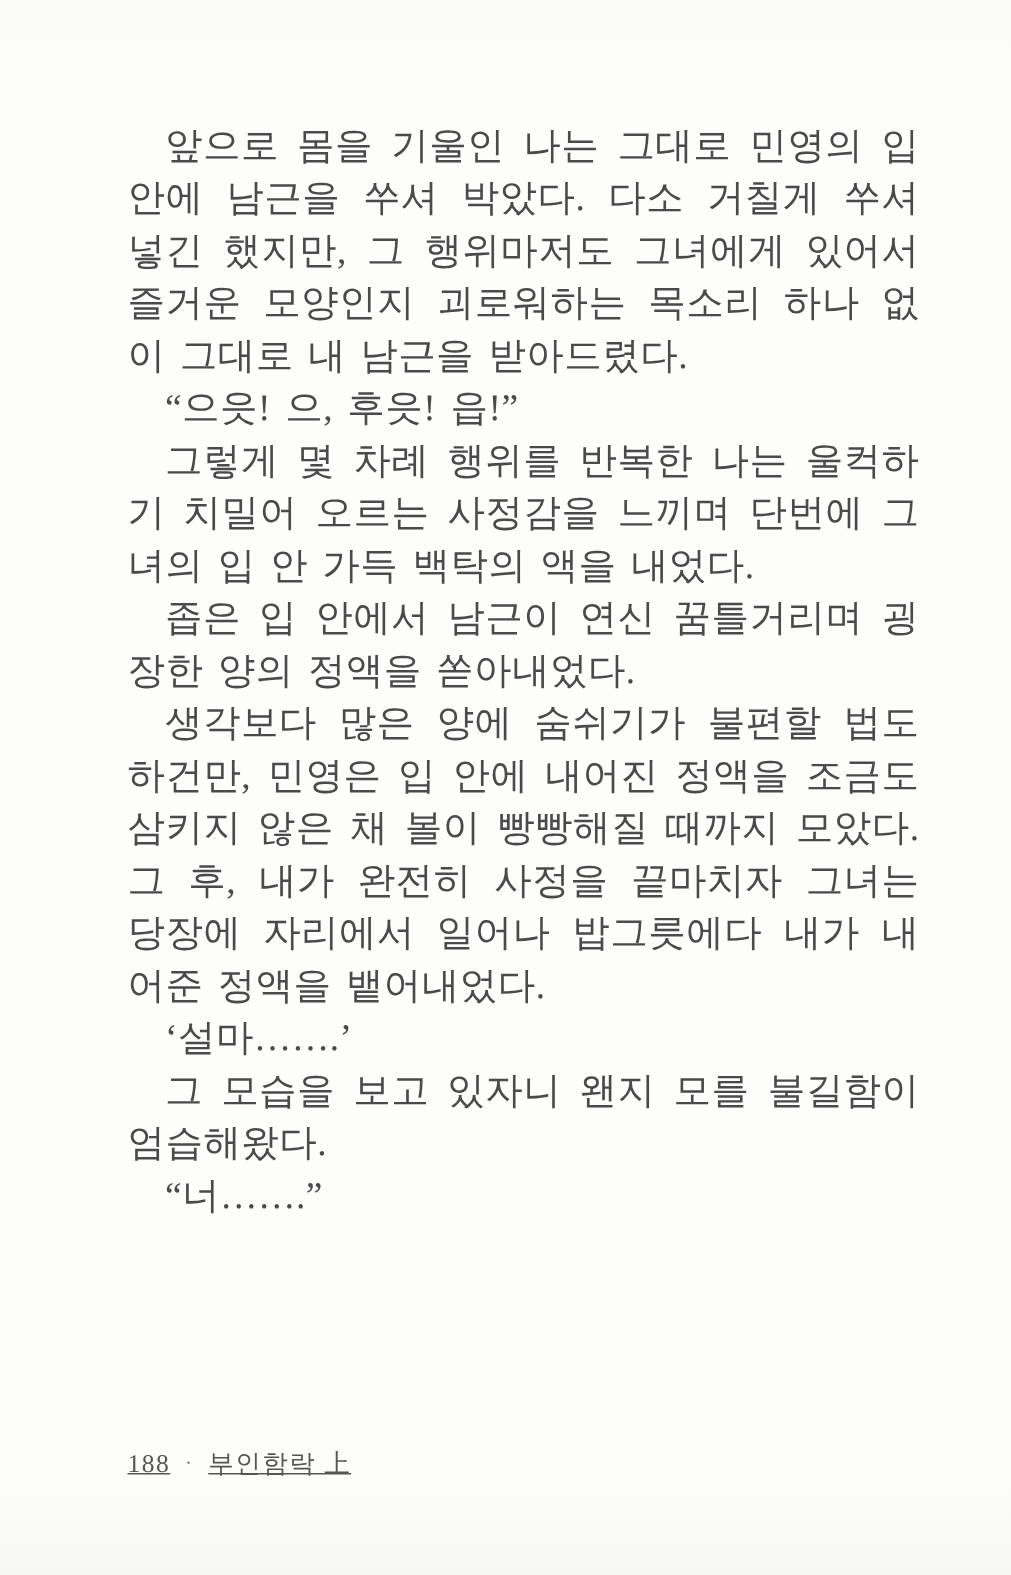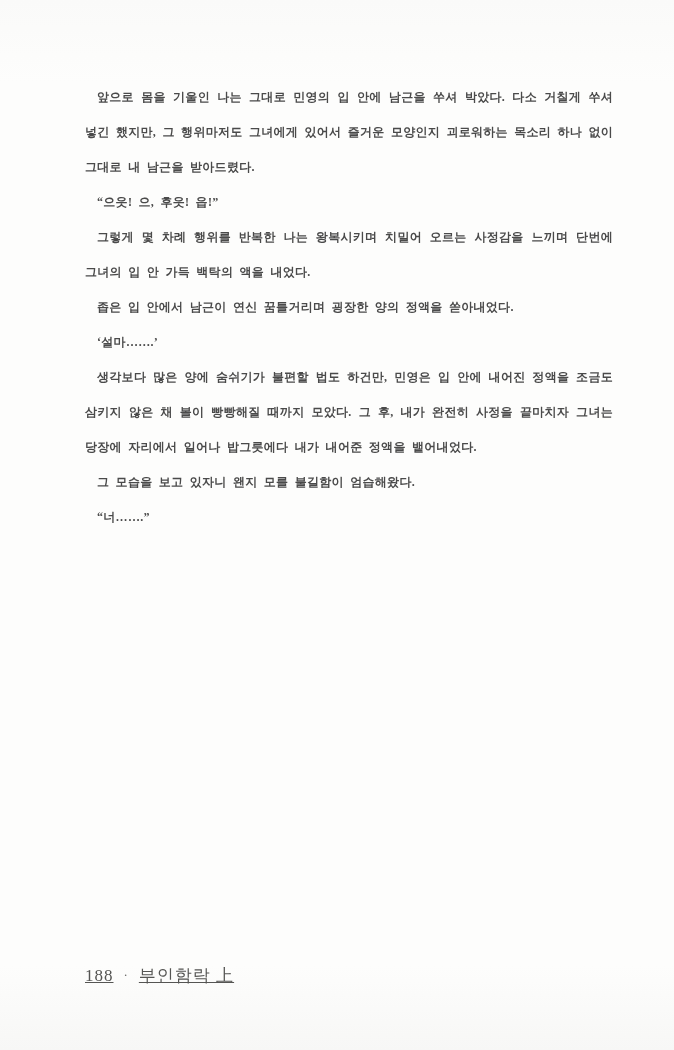--- a/index.html
+++ b/index.html
@@ -22,28 +22,27 @@
   }
   .text-block {
     position: absolute;
     left: 85px;
     top: 80px;
     width: 528px;
   }
   .text-block p {
     margin: 0;
     padding: 0;
-    font-size: 12px;
+    font-size: 25px;
     line-height: 35px;
     text-indent: 1em;
     text-align: justify;
     word-spacing: 3px;
     letter-spacing: 0.3px;
     color: #4a4a4a;
-    font-weight: bold;
   }
   .page-footer {
     position: absolute;
     left: 85px;
     top: 964px;
     font-size: 17px;
     letter-spacing: 1px;
     color: #555553;
     white-space: nowrap;
     text-decoration: underline;
@@ -57,24 +56,24 @@
   }
 </style>
 </head>
 <body>
 
 <div class="page">
 
   <div class="text-block">
     <p>앞으로 몸을 기울인 나는 그대로 민영의 입 안에 남근을 쑤셔 박았다. 다소 거칠게 쑤셔 넣긴 했지만, 그 행위마저도 그녀에게 있어서 즐거운 모양인지 괴로워하는 목소리 하나 없이 그대로 내 남근을 받아드렸다.</p>
     <p>“으읏! 으, 후읏! 읍!”</p>
-    <p>그렇게 몇 차례 행위를 반복한 나는 왕복시키며 치밀어 오르는 사정감을 느끼며 단번에 그녀의 입 안 가득 백탁의 액을 내었다.</p>
+    <p>그렇게 몇 차례 행위를 반복한 나는 울컥하기 치밀어 오르는 사정감을 느끼며 단번에 그녀의 입 안 가득 백탁의 액을 내었다.</p>
     <p>좁은 입 안에서 남근이 연신 꿈틀거리며 굉장한 양의 정액을 쏟아내었다.</p>
+    <p>생각보다 많은 양에 숨쉬기가 불편할 법도 하건만, 민영은 입 안에 내어진 정액을 조금도 삼키지 않은 채 볼이 빵빵해질 때까지 모았다. 그 후, 내가 완전히 사정을 끝마치자 그녀는 당장에 자리에서 일어나 밥그릇에다 내가 내어준 정액을 뱉어내었다.</p>
     <p>‘설마…….’</p>
-    <p>생각보다 많은 양에 숨쉬기가 불편할 법도 하건만, 민영은 입 안에 내어진 정액을 조금도 삼키지 않은 채 볼이 빵빵해질 때까지 모았다. 그 후, 내가 완전히 사정을 끝마치자 그녀는 당장에 자리에서 일어나 밥그릇에다 내가 내어준 정액을 뱉어내었다.</p>
     <p>그 모습을 보고 있자니 왠지 모를 불길함이 엄습해왔다.</p>
     <p>“너…….”</p>
   </div>
 
   <div class="page-footer">
     <span>188</span><span class="sep">·</span><span>부인함락 上</span>
   </div>
 
 </div>
 

